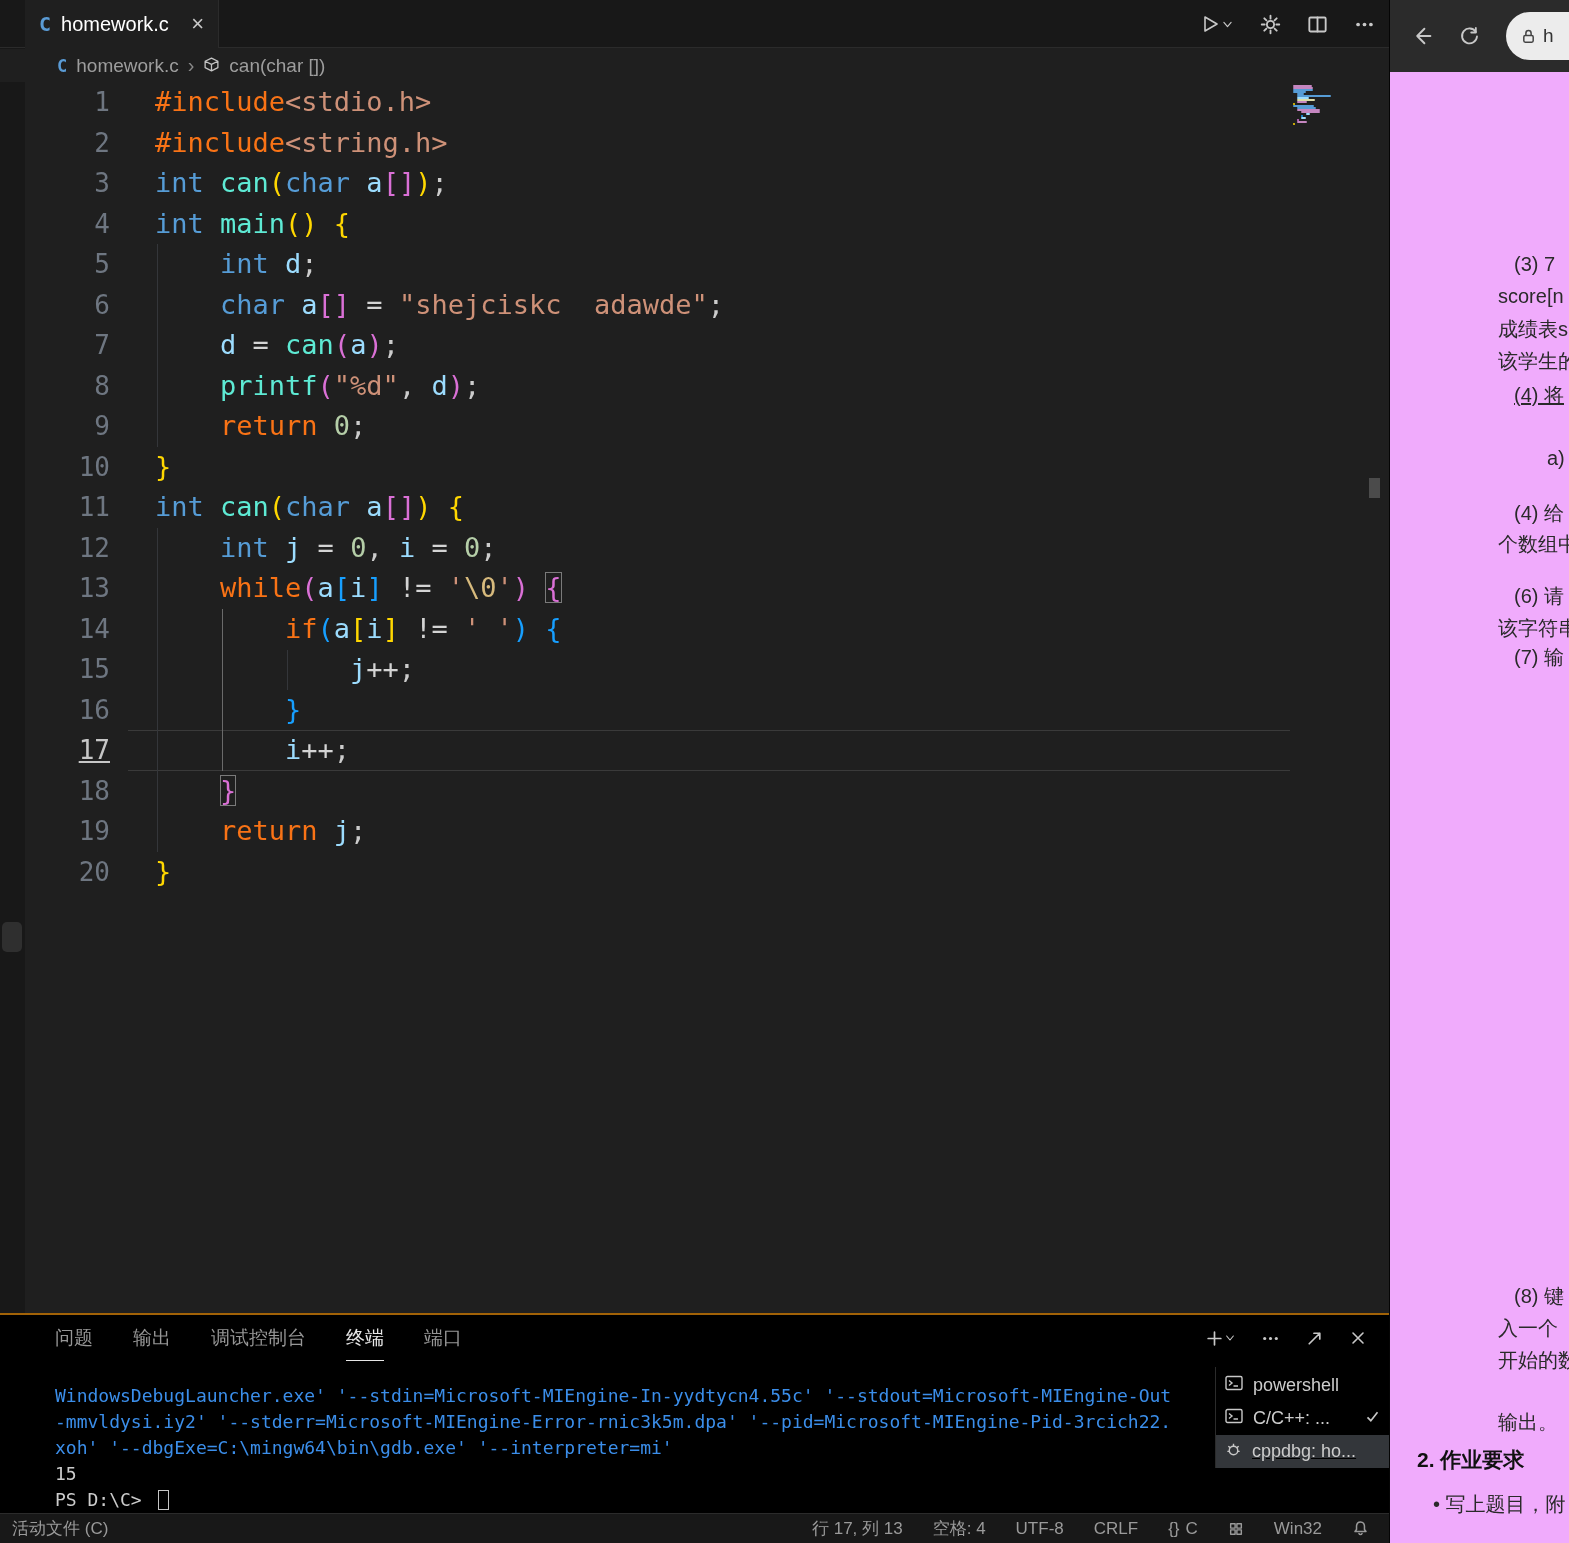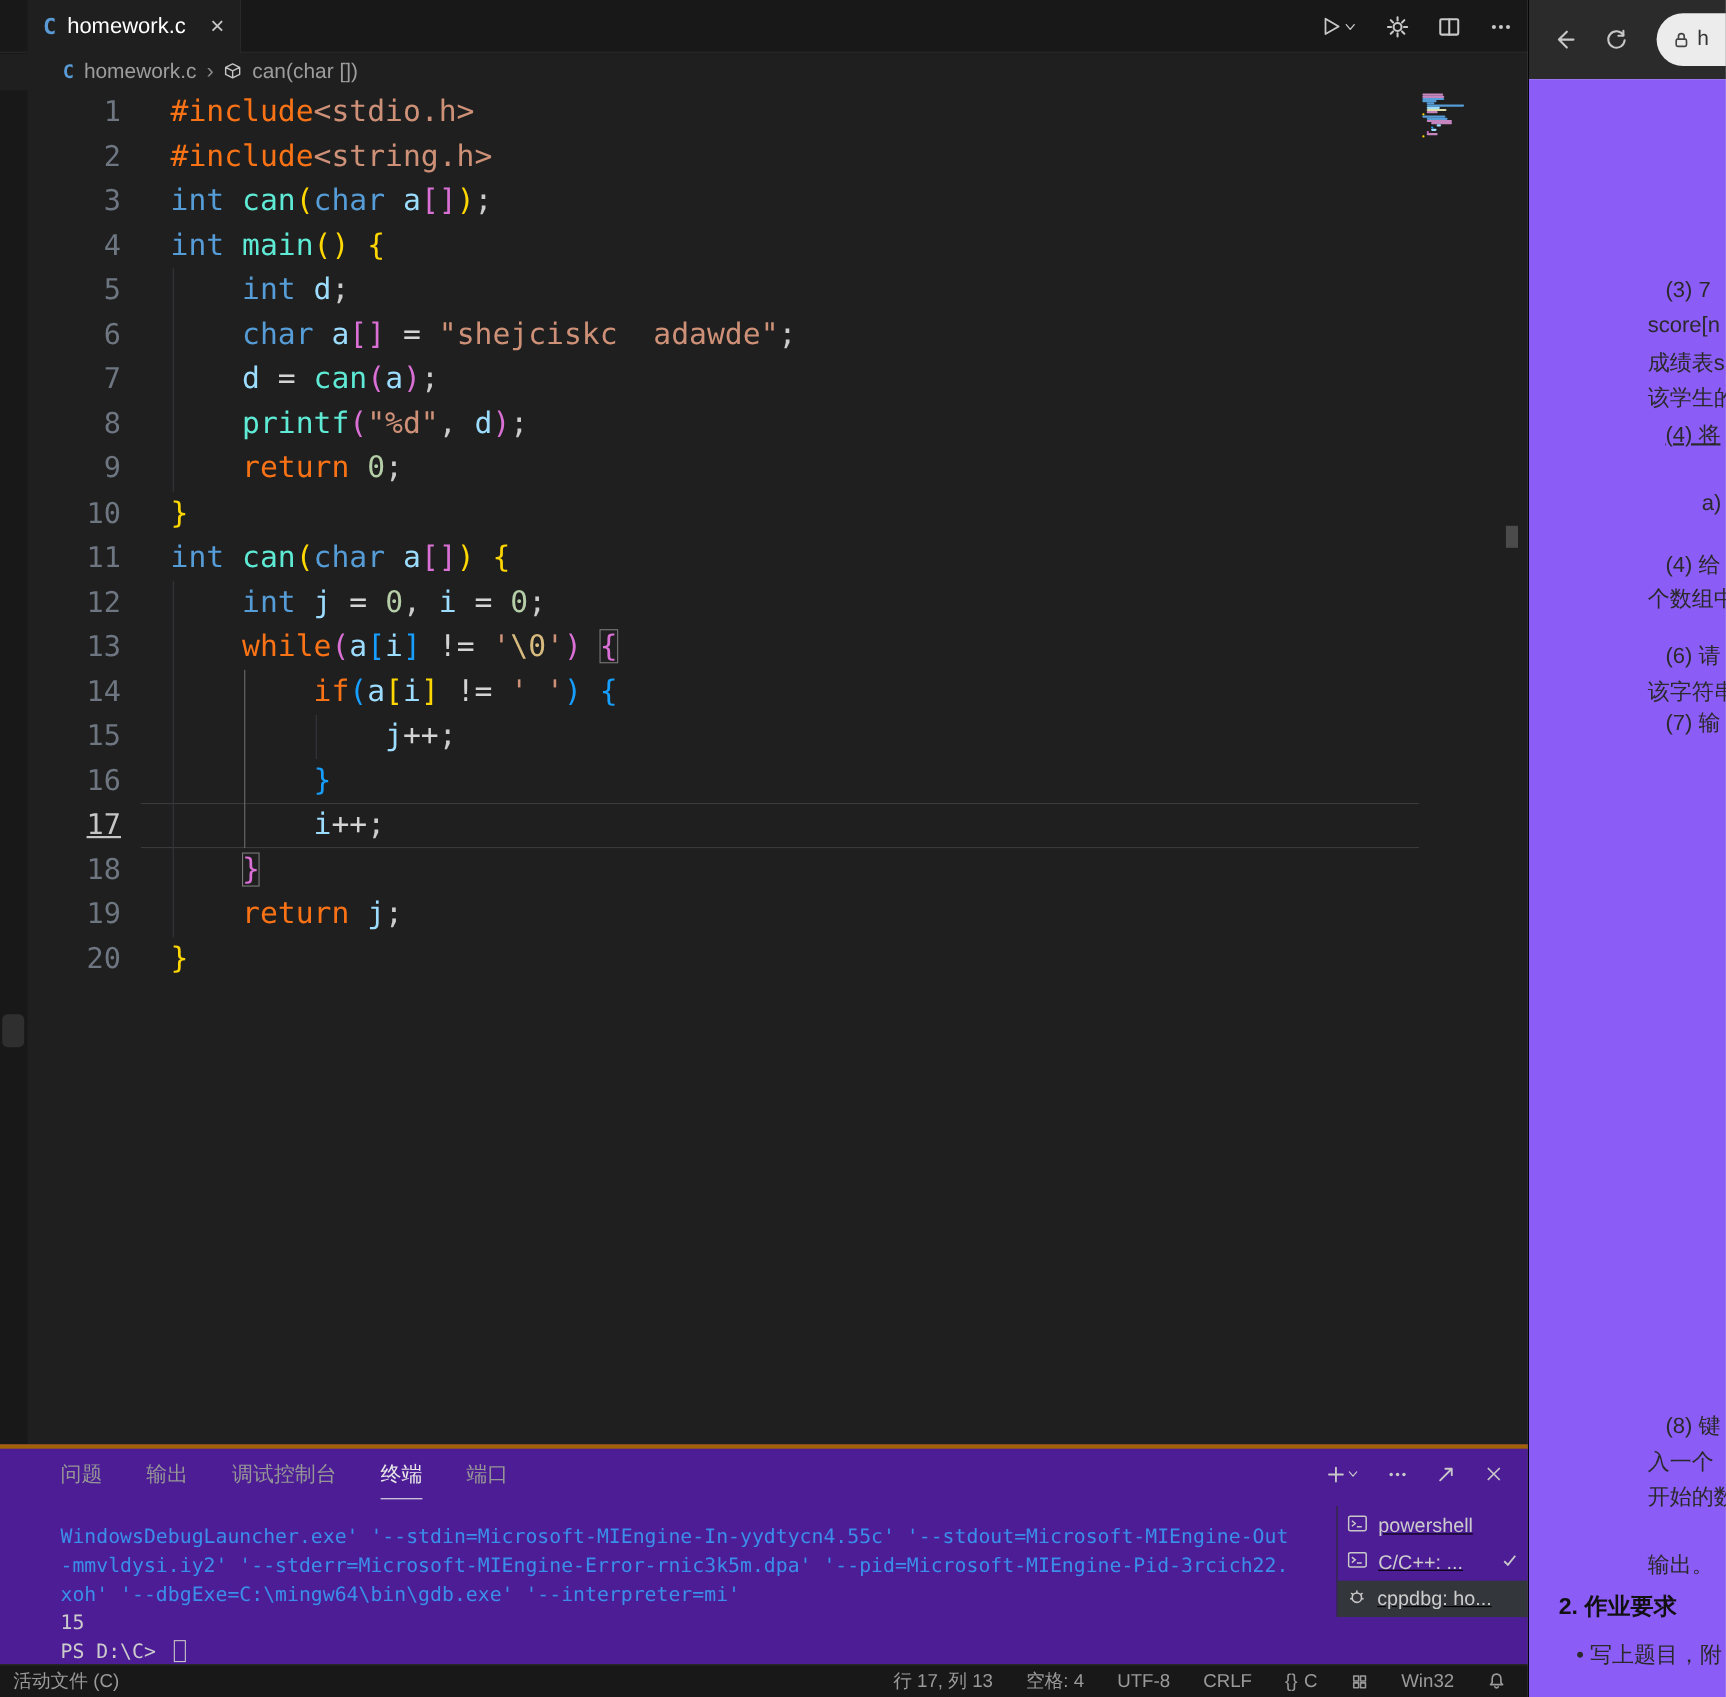--- a/index.html
+++ b/index.html
@@ -41,21 +41,21 @@
   .tok.num {color:#b5cea8} .tok.op  {color:#d4d4d4} .tok.pl {color:#cccccc}
   .tok.b1  {color:#ffd700} .tok.b2  {color:#da70d6} .tok.b3 {color:#179fff}
   .tok.box { outline:1px solid #7a7a7a; outline-offset:-1px; }
   .guide { position:absolute; width:1px; background:#34363a; }
   .guide.active { background:#6a6a6a; }
   .minimap { position:absolute; left:1293px; top:3px; width:42px; }
   .minimap .mm { height:2px; margin-bottom:0; border-radius:1px; }
   .overview-marker { position:absolute; left:1369px; top:396px; width:11px; height:20px; background:#4b4b4b; }
 
   
-  .panel { position:absolute; left:0; top:1313px; width:1389px; height:200px; background:#4c1d95; border-top:4px solid #a16207; }
+  .panel { position:absolute; left:0; top:1313px; width:1389px; height:200px; background:#000000; border-top:2px solid #a16207; }
   .panel-tabs { position:absolute; left:55px; top:0; height:46px; display:flex; gap:40px; align-items:stretch;
                 font-size:19px; color:#969696; }
   .panel-tab { display:flex; align-items:center; cursor:default; }
   .panel-tab.active { color:#e7e7e7; border-bottom:1px solid #e7e7e7; }
   .panel-actions { position:absolute; right:22px; top:0; height:46px; display:flex; align-items:center; gap:25px; color:#c8c8c8; }
   .terminal { position:absolute; left:55px; top:68px; font-family:"DejaVu Sans Mono",monospace;
               font-size:18px; line-height:26px; color:#cccccc; white-space:pre; }
   .tline.blue { color:#3b8eea; }
   .cursor-box { display:inline-block; width:11px; height:20px; border:1px solid #c6c6c6; vertical-align:-4px; margin-left:5px; }
   .term-sidebar { position:absolute; left:1215px; top:52px; width:174px; border-left:1px solid #2b2b2b; padding-top:2px;text-decoration:underline; }
@@ -71,21 +71,21 @@
   .sb-item { display:flex; align-items:center; gap:6px; white-space:nowrap; }
 
   
   .docwin { position:absolute; left:1389px; top:0; width:180px; height:1543px; background:#ffffff;
             border-left:1px solid #050505; overflow:hidden; }
   .doc-toolbar { position:absolute; left:0; top:0; width:180px; height:72px; background:#2b2b2b;
                  display:flex; align-items:center; gap:24px; padding-left:20px; }
   .doc-pill { position:absolute; left:116px; top:12px; width:90px; height:48px; border-radius:24px;
               background:#ececec; display:flex; align-items:center; gap:7px; padding-left:15px;
               color:#333; font-size:19px; }
-  .doc-content { position:absolute; left:0; top:72px; width:180px; height:1471px; background:#8b5cf6;
+  .doc-content { position:absolute; left:0; top:72px; width:180px; height:1471px; background:#f0abfc;
                  color:#2a2a2a; font-size:20px; overflow:hidden; }
   .doc-line { position:absolute; white-space:nowrap; }
   .doc-line.strong { font-weight:bold; color:#111; font-size:21px; }
 </style>
 </head>
 <body>
 
 <div class="root">
 
   <div class="vscode">

